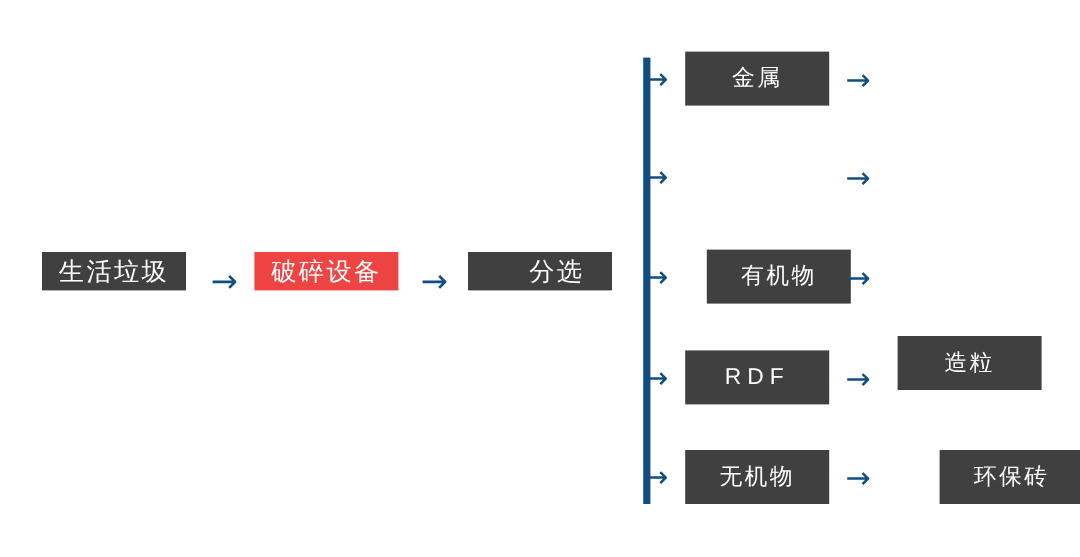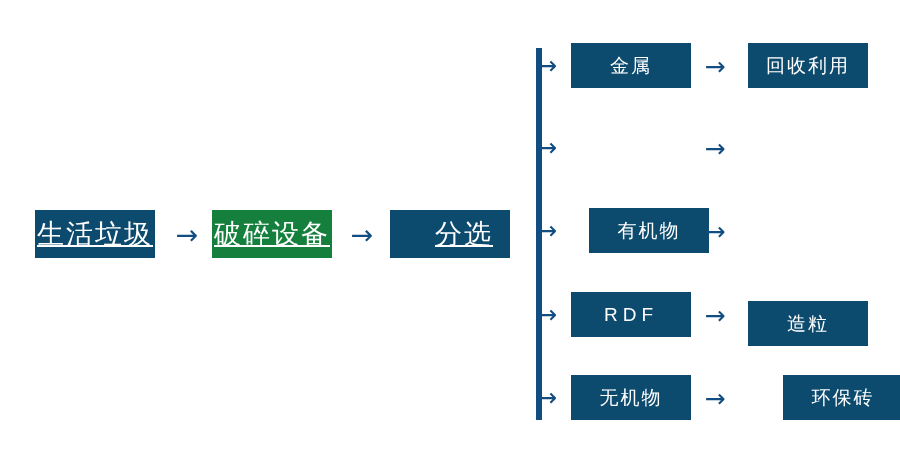--- a/index.html
+++ b/index.html
@@ -23,40 +23,39 @@
   }
 
   
   .node {
     position: absolute;
     display: flex;
     align-items: center;
     justify-content: center;
     box-sizing: border-box;
     color: #ffffff;
-    background: #0c4a6e;
+    background: #404040;
     letter-spacing: 2px;
     white-space: nowrap;
     text-align: center;
     line-height: 1;
   }
   .node.red {
-    background: #15803d;
+    background: #ef4444;
   }
   .node.latin {
     letter-spacing: 5px;
     font-family: "Liberation Sans", "DejaVu Sans", sans-serif;
   }
 
   
   .node.main {
     width: 120px;
-    height: 48px;
-    font-size: 27px;
-    text-decoration: underline;
+    height: 32px;
+    font-size: 21px;
   }
 
   
   .node.branch {
     width: 120px;
     height: 45px;
     font-size: 19px;
   }
 
   
@@ -118,32 +117,31 @@
 
   <div class="arrow" style="left:345px; top:217px;">→</div>
 
   <div class="node main" style="left:390px; top:210px;padding-left:28px;">分选</div>
 
   <div id="trunk"></div>
 
   <div class="branch-arrow" style="top:50px;">→</div>
   <div class="node branch" style="left:571px; top:43px;">金属</div>
   <div class="arrow small" style="left:700px; top:51px;">→</div>
-  <div class="node branch" style="left:748px; top:43px;">回收利用</div>
 
   <div class="branch-arrow" style="top:132px;">→</div>
   <div class="arrow small" style="left:700px; top:133px;">→</div>
 
   <div class="branch-arrow" style="top:215px;">→</div>
   <div class="node branch" style="left:571px; top:208px;margin-left:18px;">有机物</div>
   <div class="arrow small" style="left:700px; top:216px;">→</div>
 
   <div class="branch-arrow" style="top:299px;">→</div>
   <div class="node branch latin" style="left:571px; top:292px;">RDF</div>
   <div class="arrow small" style="left:700px; top:300px;">→</div>
-  <div class="node branch" style="left:748px; top:301px;text-align:center;">造粒</div>
+  <div class="node branch" style="left:748px; top:280px;text-align:center;">造粒</div>
 
   <div class="branch-arrow" style="top:382px;">→</div>
   <div class="node branch" style="left:571px; top:375px;">无机物</div>
   <div class="arrow small" style="left:700px; top:383px;">→</div>
   <div class="node branch" style="left:748px; top:375px;margin-left:35px;">环保砖</div>
 
 </div>
 
 </body></html>

